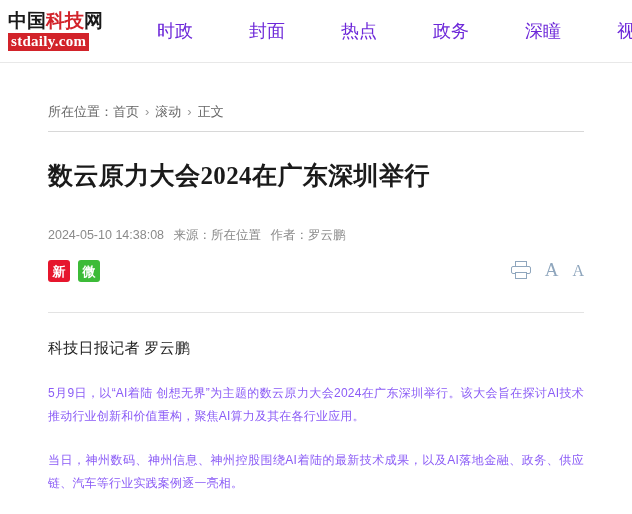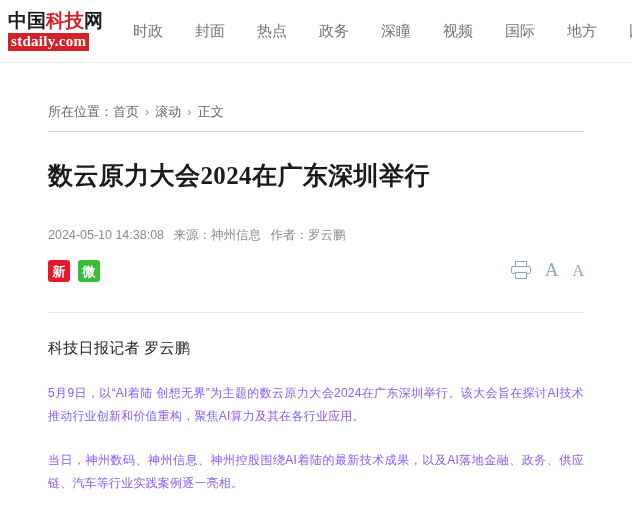--- a/index.html
+++ b/index.html
@@ -54,26 +54,27 @@
     display: inline-block;
     font-family: "Liberation Serif", serif;
   }
   .nav {
     display: flex;
     align-items: center;
     margin-left: 30px;
     flex: 1;
   }
   .nav-item {
-    color: #737373;
-    font-size: 15px;
+    color: #6d28d9;
+    font-size: 18px;
     padding: 6px 0;
     margin-right: 32px;
     cursor: pointer;
     white-space: nowrap;
+    margin-left: 24px;
   }
 
   
   .article {
     position: relative;
     margin: 0 auto;
     width: 536px;
     padding-top: 40px;
   }
   .breadcrumb {
@@ -241,21 +242,21 @@
 
     <div class="breadcrumb">
       <span>所在位置：</span><a>首页</a><span class="sep">›</span><a>滚动</a><span class="sep">›</span><a>正文</a>
     </div>
     <hr class="bc-rule">
 
     <h1 class="title">数云原力大会2024在广东深圳举行</h1>
 
     <div class="meta">
       <span>2024-05-10 14:38:08</span>
-      <span>来源：神州信息</span>
+      <span>来源：所在位置</span>
       <span>作者：罗云鹏</span>
     </div>
 
     <div class="toolbar">
       <div class="share">
         <span class="share-icon share-weibo">新</span>
         <span class="share-icon share-wechat">微</span>
       </div>
       <div class="tools">
         <span class="tool-print">

